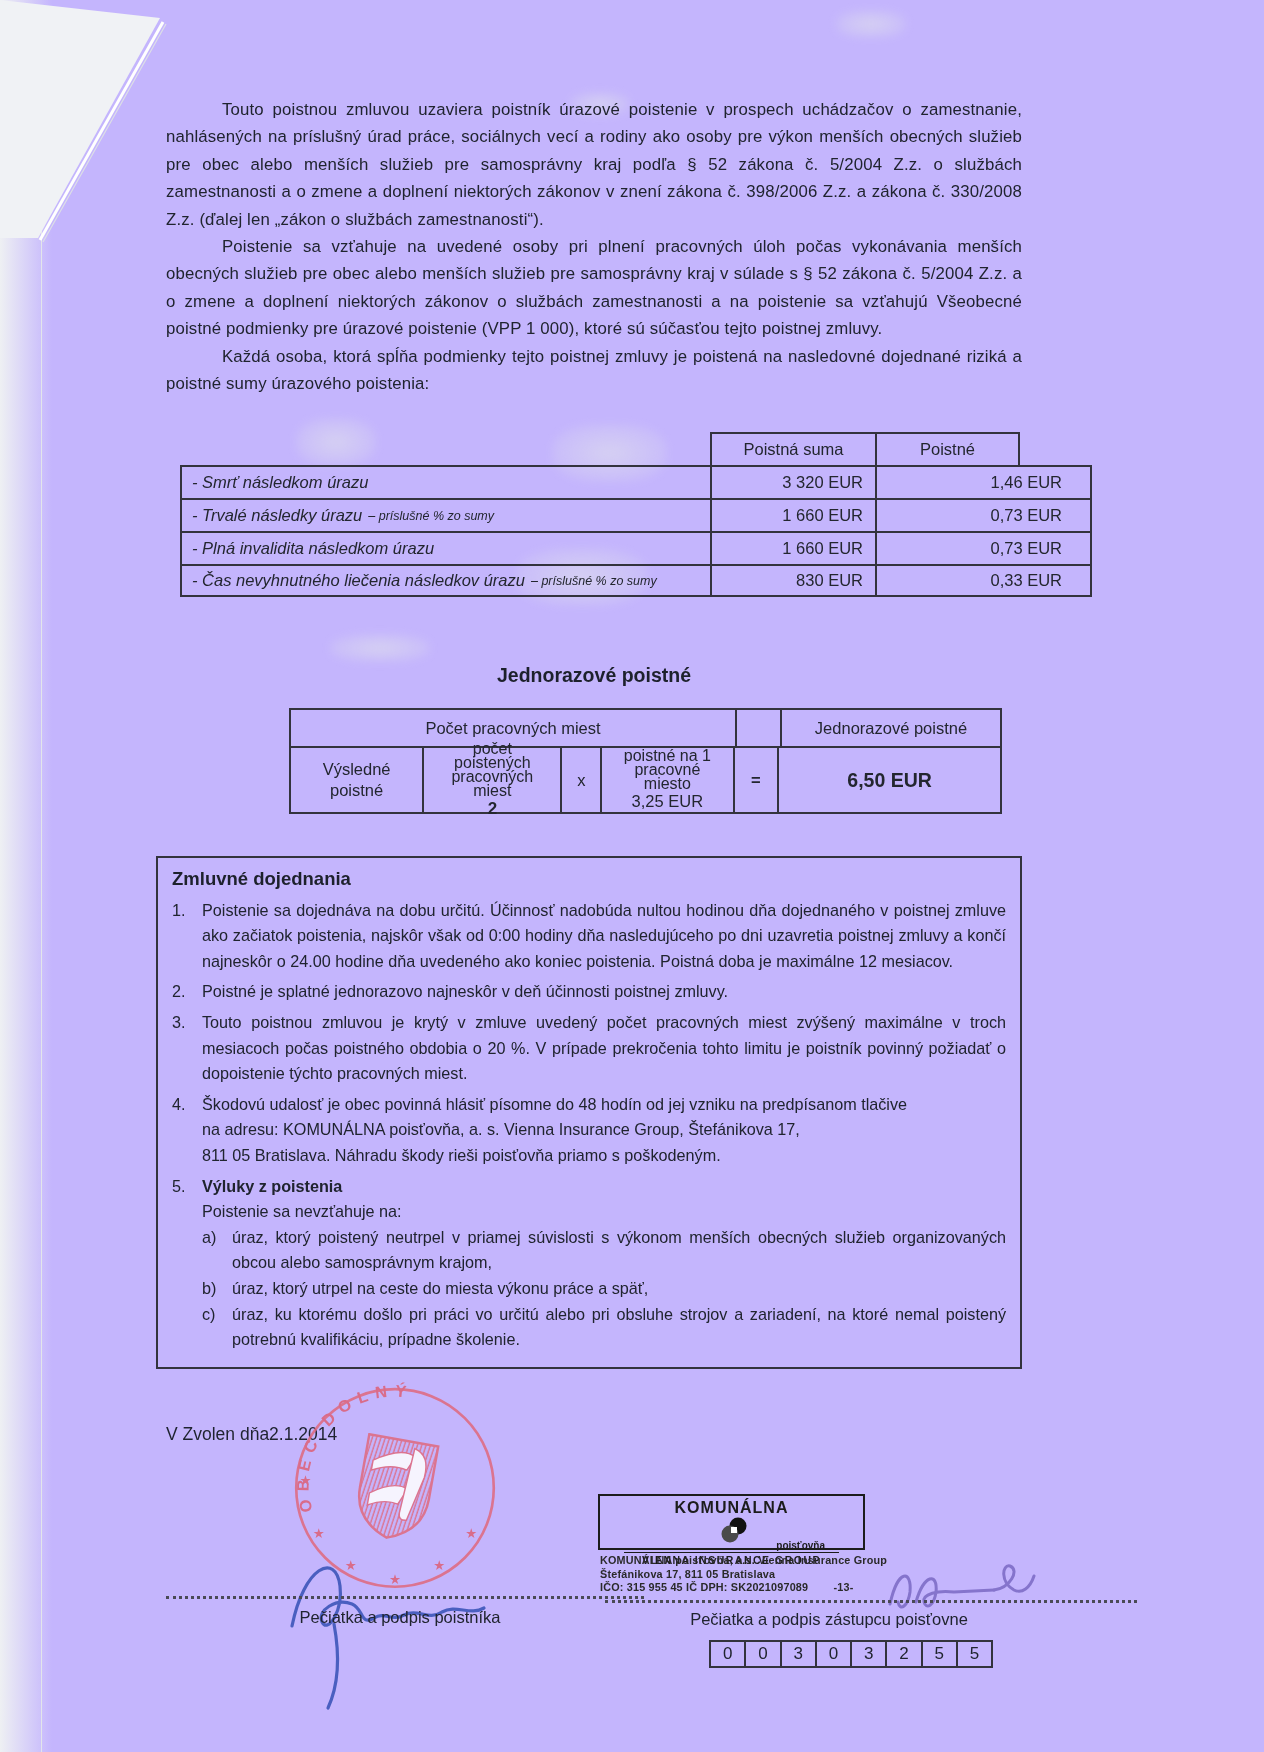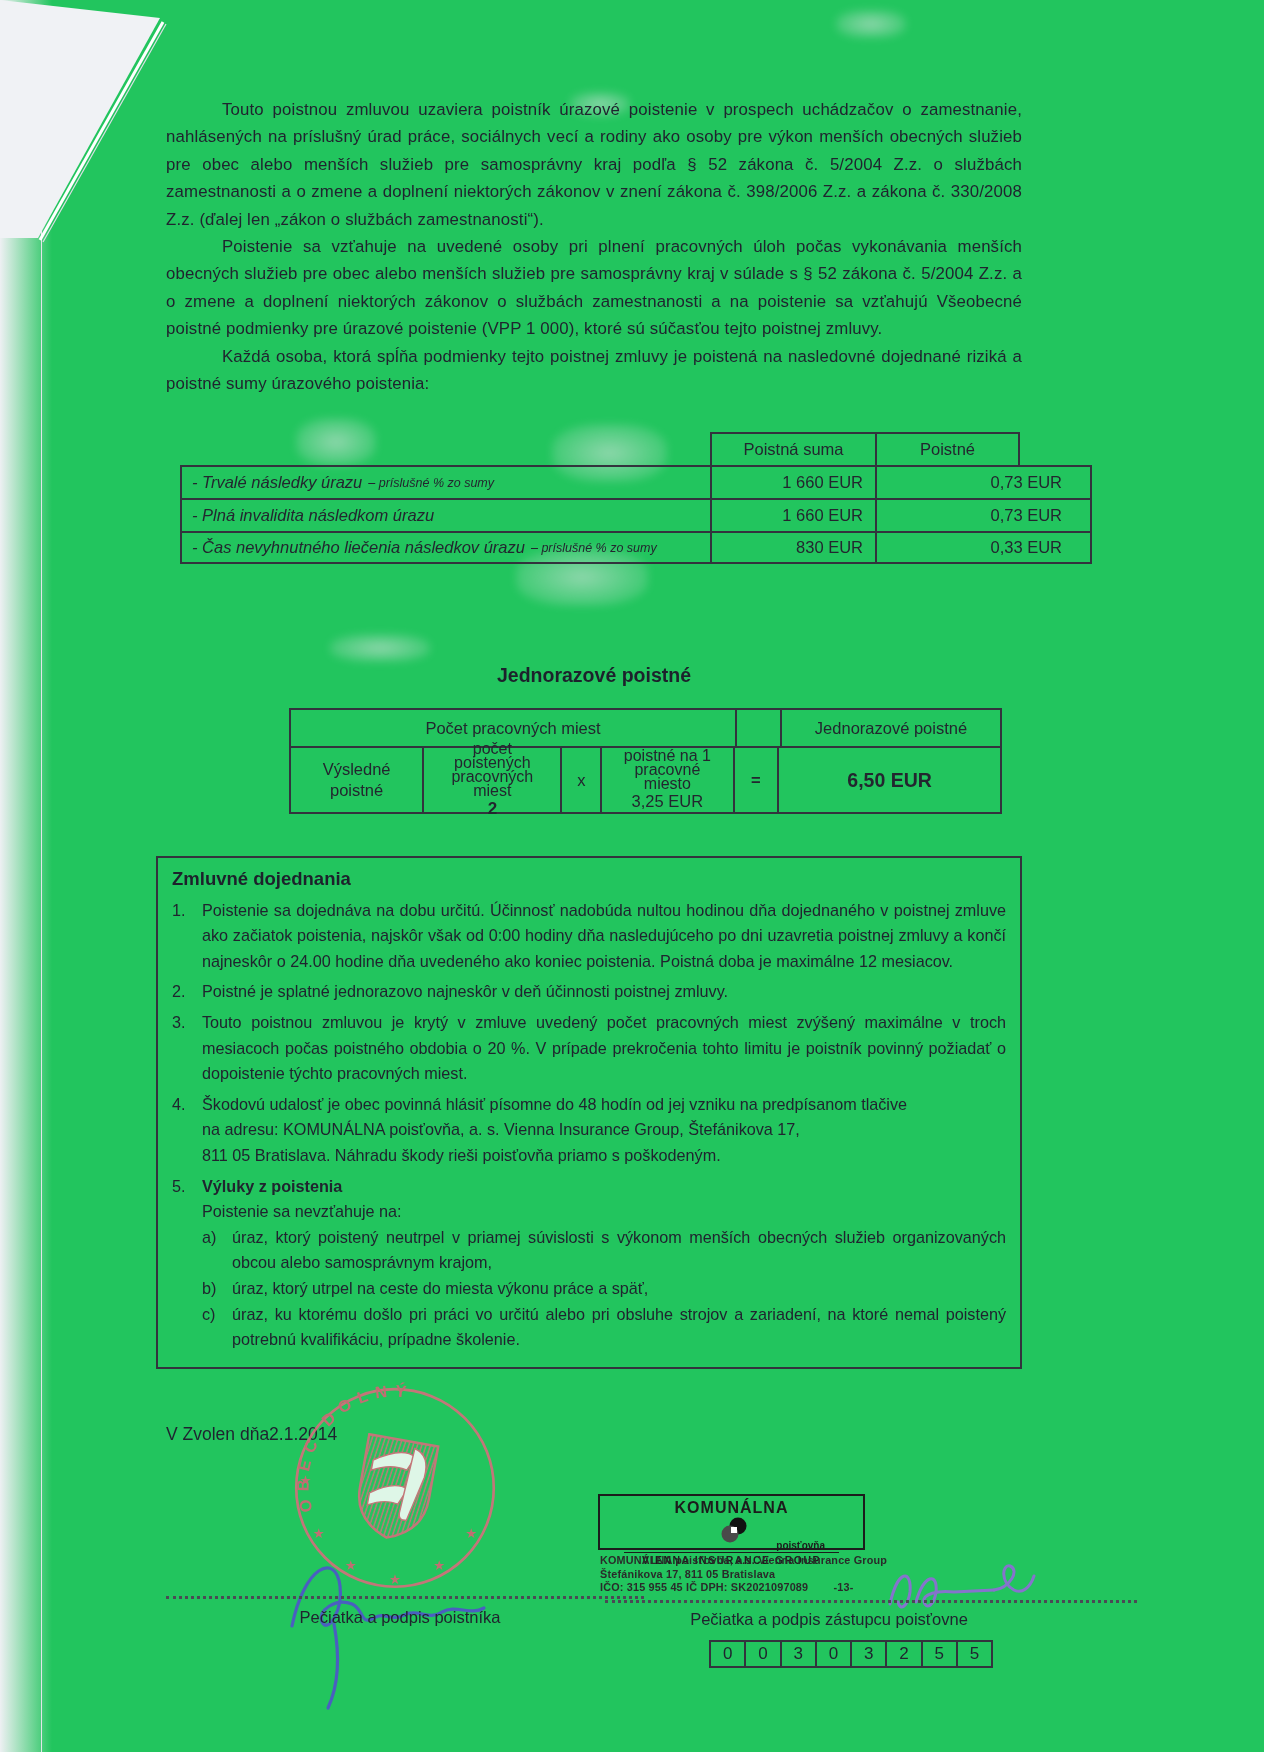--- a/index.html
+++ b/index.html
@@ -1,18 +1,18 @@
 <!DOCTYPE html>
 <html><head>
 <meta charset="utf-8">
 <style>
   html,body{margin:0;padding:0;background:#e9eaec;}
   .page{
     position:relative;width:1264px;height:1752px;margin:0 auto;
-    background:#22c55e;overflow:hidden;
+    background:#c4b5fd;overflow:hidden;
     font-family:"Liberation Sans",sans-serif;color:#23262f;
   }
   
   .left-shade{position:absolute;left:0;top:0;width:52px;height:100%;
     background:linear-gradient(to right,#eef0f3,rgba(255,255,255,0));}
   .edge-vline{position:absolute;left:41px;top:225px;bottom:0;width:1px;background:#e3e5ea;}
   .fold{position:absolute;left:0;top:0;}
   .ghost{position:absolute;border-radius:40%;filter:blur(4px);opacity:.55;
     background:radial-gradient(#e4e6ea,rgba(255,255,255,0));}
   
@@ -107,20 +107,27 @@
   <div class="content">
     <p>Touto poistnou zmluvou uzaviera poistník úrazové poistenie v prospech uchádzačov o zamestnanie, nahlásených na príslušný úrad práce, sociálnych vecí a rodiny ako osoby pre výkon menších obecných služieb pre obec alebo menších služieb pre samosprávny kraj podľa § 52 zákona č. 5/2004 Z.z. o službách zamestnanosti a o zmene a doplnení niektorých zákonov v znení zákona č. 398/2006 Z.z. a zákona č. 330/2008 Z.z. (ďalej len „zákon o službách zamestnanosti“).</p>
     <p>Poistenie sa vzťahuje na uvedené osoby pri plnení pracovných úloh počas vykonávania menších obecných služieb pre obec alebo menších služieb pre samosprávny kraj v súlade s § 52 zákona č. 5/2004 Z.z. a o zmene a doplnení niektorých zákonov o službách zamestnanosti a na poistenie sa vzťahujú Všeobecné poistné podmienky pre úrazové poistenie (VPP 1 000), ktoré sú súčasťou tejto poistnej zmluvy.</p>
     <p>Každá osoba, ktorá spĺňa  podmienky tejto poistnej zmluvy je poistená na nasledovné dojednané riziká a poistné sumy úrazového poistenia:</p>
   </div>
 
   <div class="risk">
     <div class="hdr">
       <div class="h1">Poistná suma</div>
       <div class="h2">Poistné</div>
+    </div>
+    <div class="row">
+      <div class="lbl">
+          <span>- Smrť následkom úrazu</span>
+        </div>
+      <div class="v1">3 320 EUR</div>
+      <div class="v2">1,46 EUR</div>
     </div>
     <div class="row">
       <div class="lbl">
           <span>- Trvalé následky úrazu</span>
           <span class="note">– príslušné % zo sumy</span>
         </div>
       <div class="v1">1 660 EUR</div>
       <div class="v2">0,73 EUR</div>
     </div>
     <div class="row">

